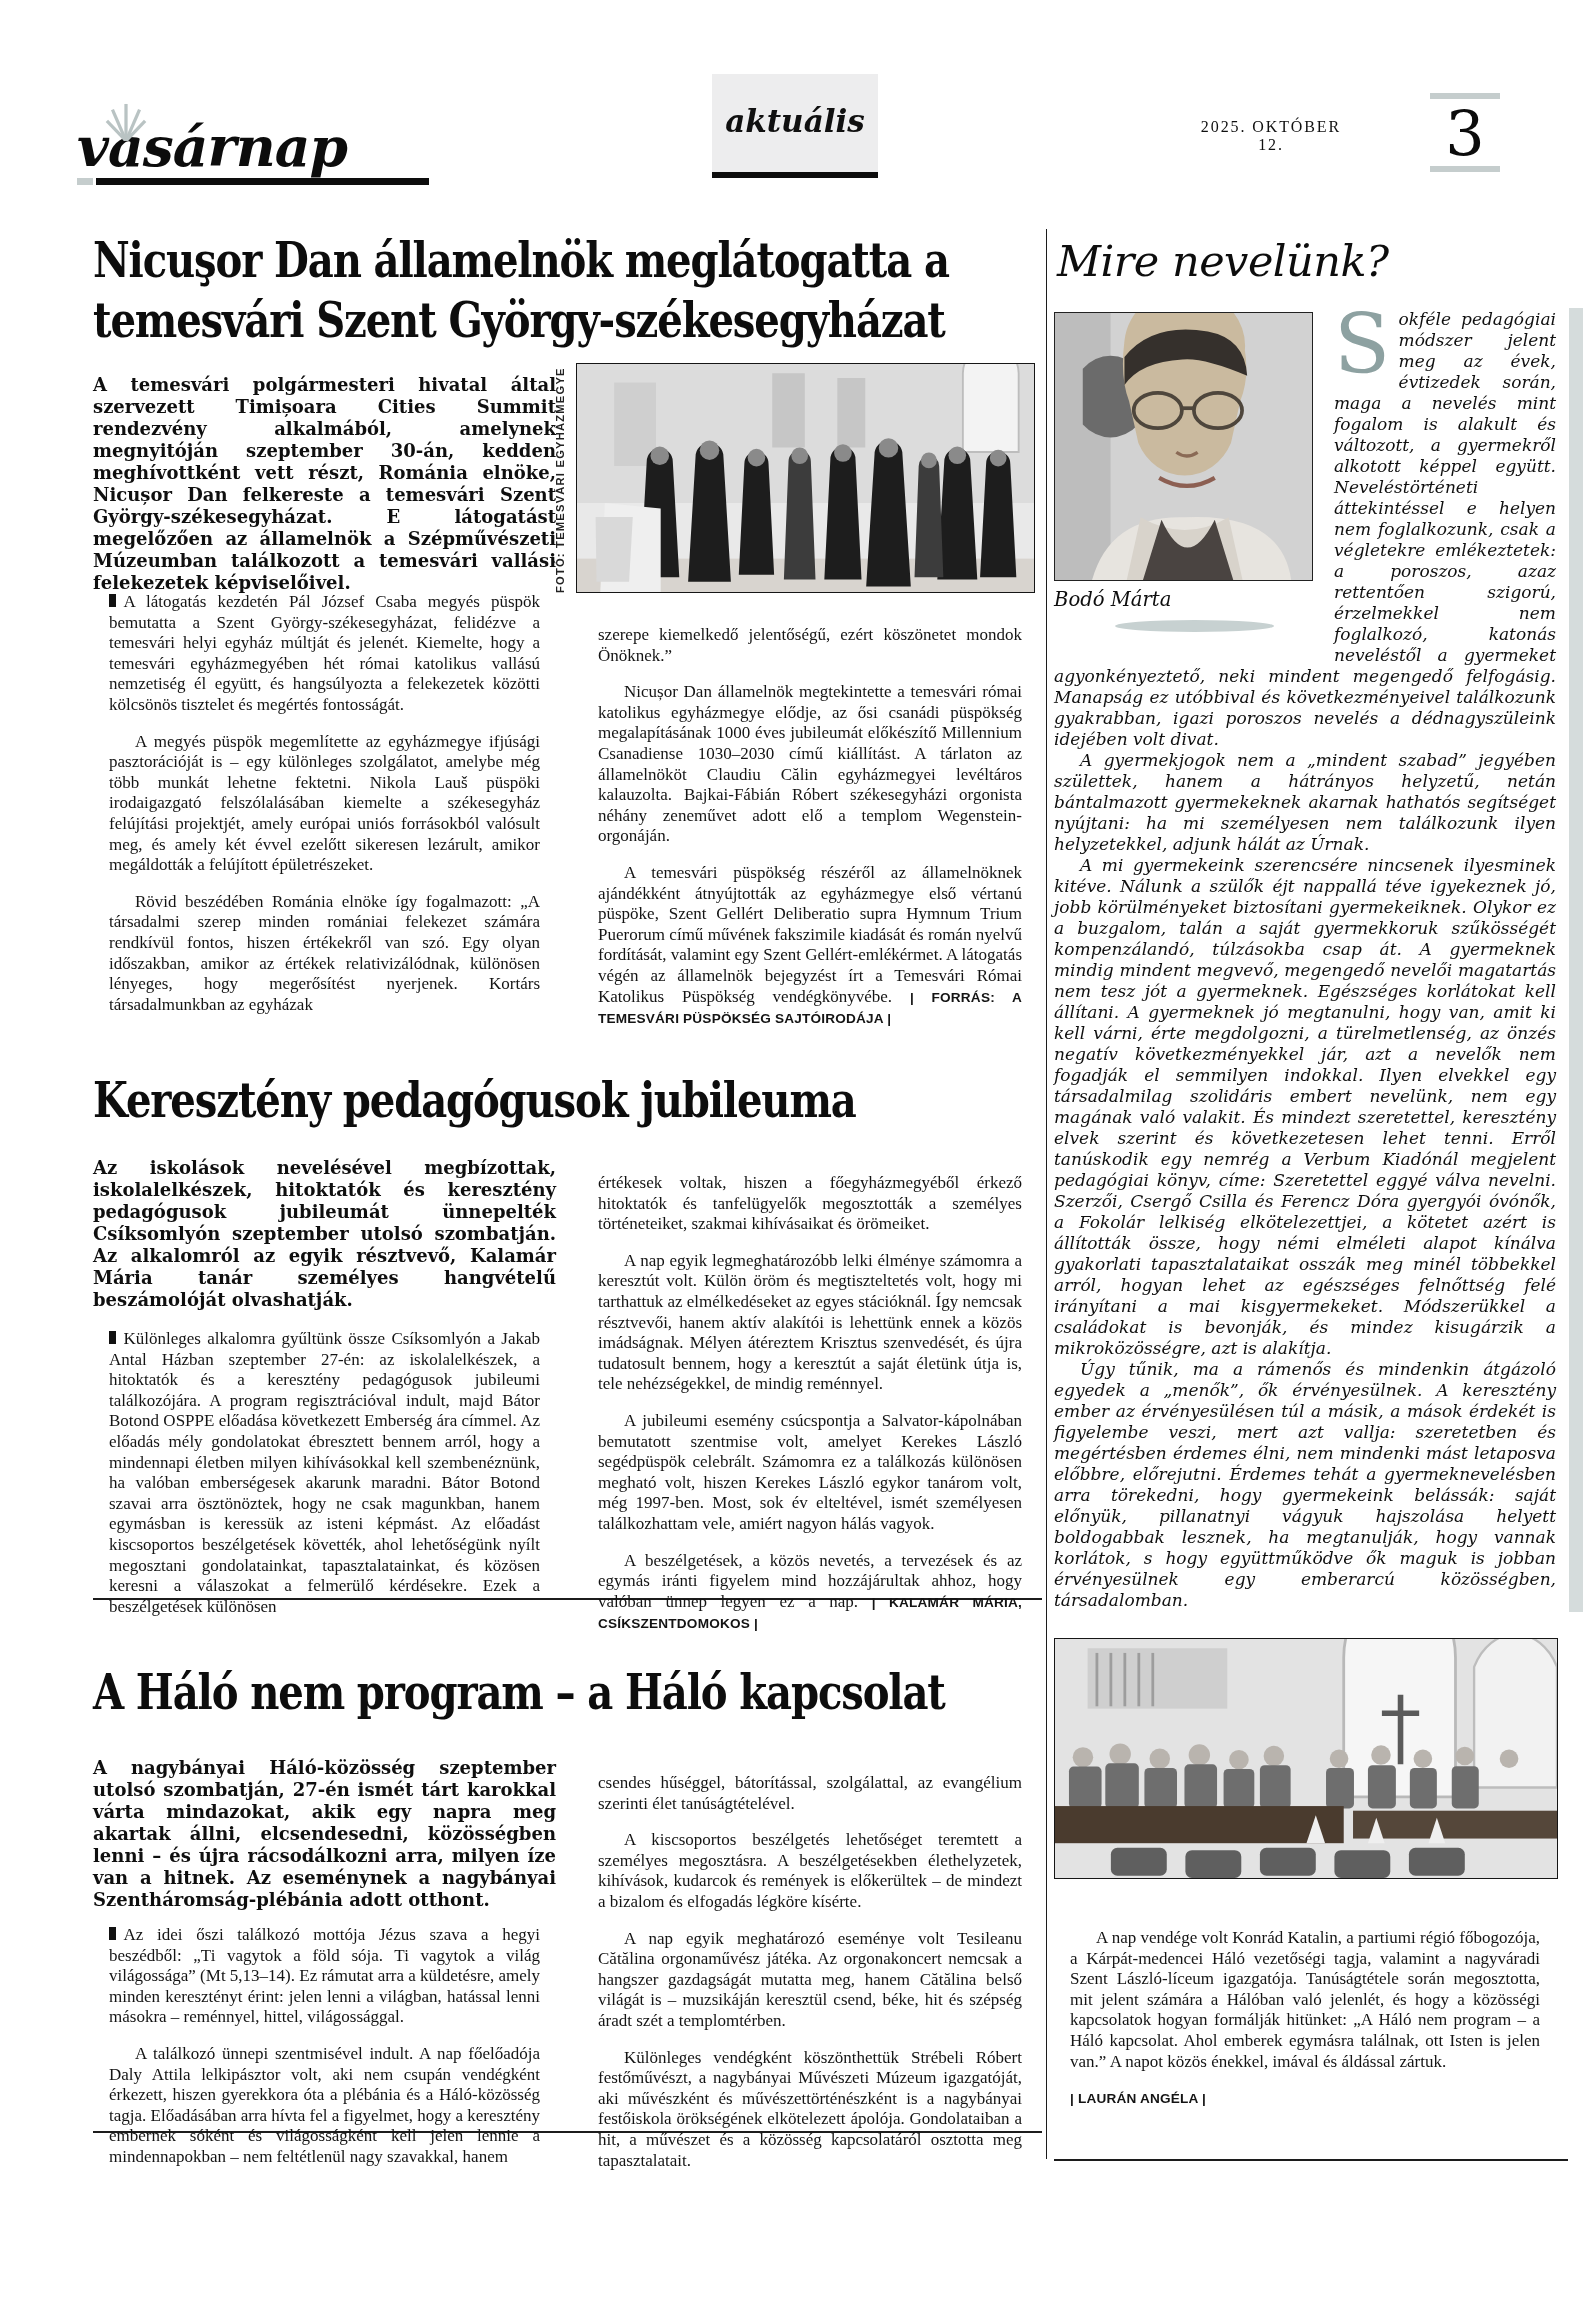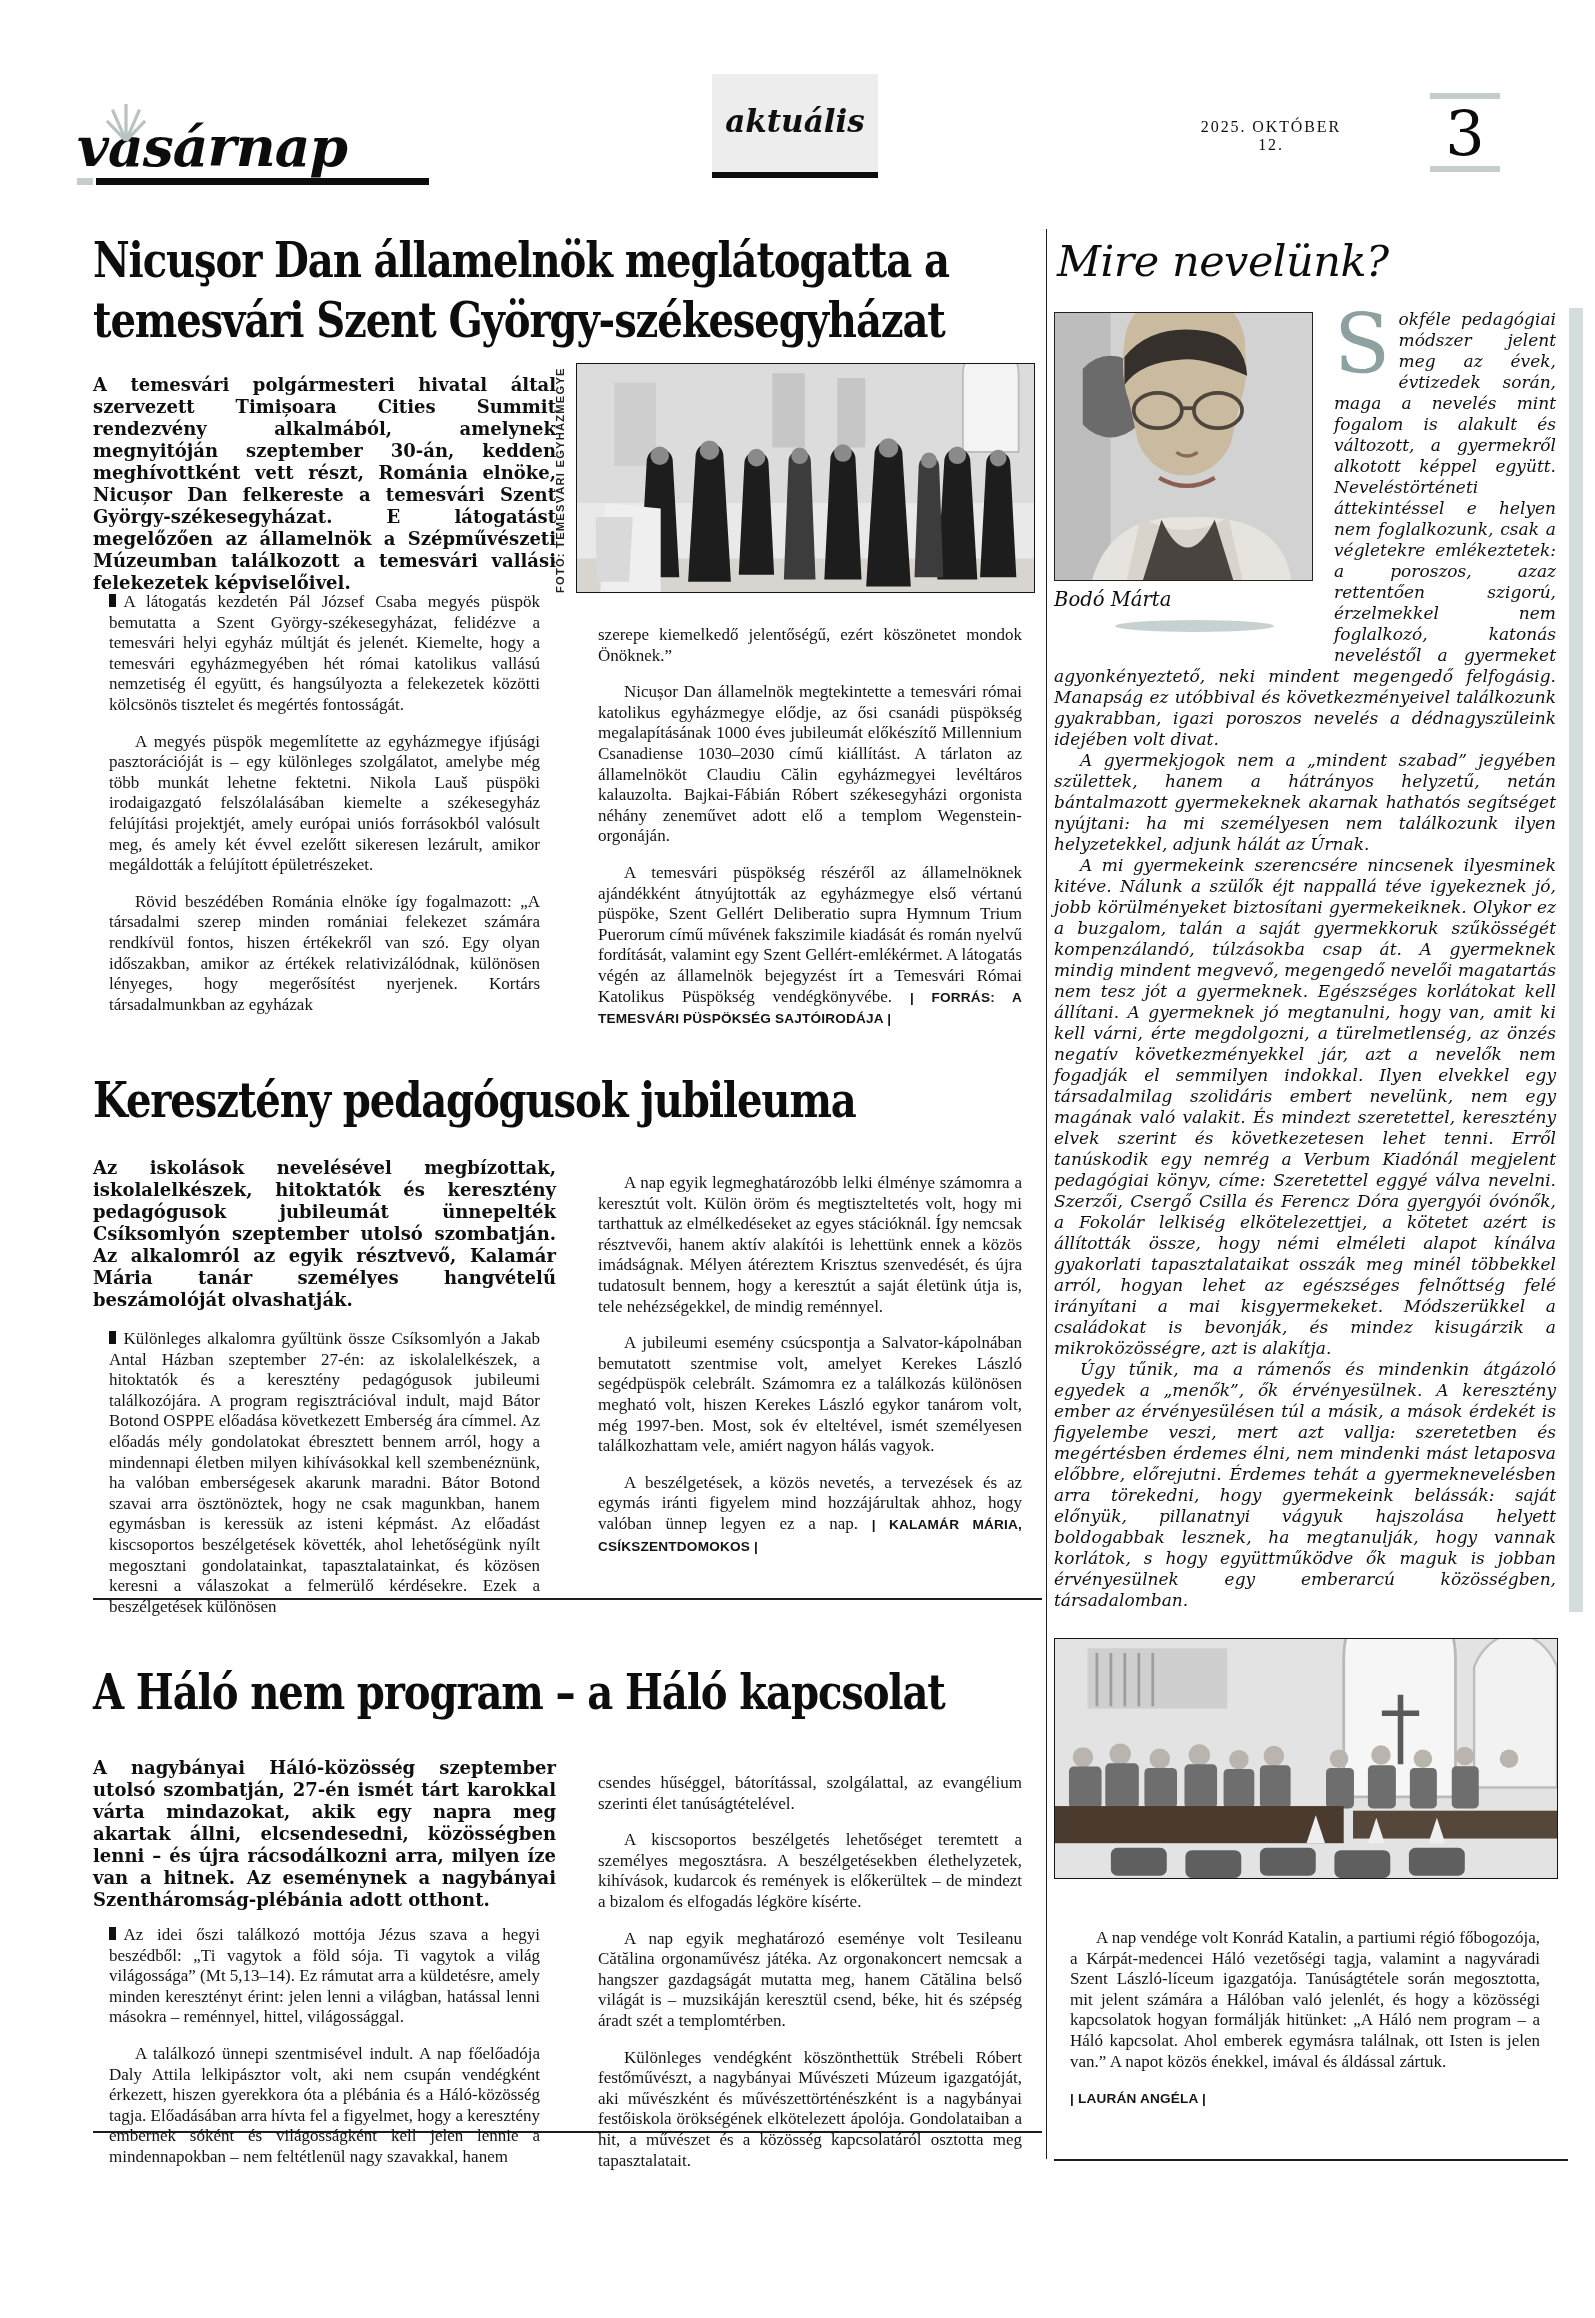--- a/index.html
+++ b/index.html
@@ -162,20 +162,21 @@
     <div class="headline">Keresztény pedagógusok jubileuma</div>
   </div>
 
   <div class="abs lead" style="left:93px;top:1157px;width:463px;">Az iskolások nevelésével megbízottak, iskolalelkészek, hitoktatók és keresztény pedagógusok jubileumát ünnepelték Csíksomlyón szeptember utolsó szombatján. Az alkalomról az egyik résztvevő, Kalamár Mária tanár személyes hangvételű beszámolóját olvashatják.</div>
 
   <div class="abs bodycol" style="left:93px;top:1313px;width:463px;">
     <p><span class="bsq"></span><span>Különleges alkalomra gyűltünk össze Csíksomlyón a Jakab Antal Házban szeptember 27-én: az iskolalelkészek, a hitoktatók és a keresztény pedagógusok jubileumi találkozójára. A program regisztrációval indult, majd Bátor Botond OSPPE előadása következett Emberség ára címmel. Az előadás mély gondolatokat ébresztett bennem arról, hogy a mindennapi életben milyen kihívásokkal kell szembenéznünk, ha valóban emberségesek akarunk maradni. Bátor Botond szavai arra ösztönöztek, hogy ne csak magunkban, hanem egymásban is keressük az isteni képmást. Az előadást kiscsoportos beszélgetések követték, ahol lehetőségünk nyílt megosztani gondolatainkat, tapasztalatainkat, és közösen keresni a válaszokat a felmerülő kérdésekre. Ezek a beszélgetések különösen</span></p>
   </div>
 
   <div class="abs bodycol" style="left:582px;top:1157px;width:456px;">
+    <p>értékesek voltak, hiszen a főegyházmegyéből érkező hitoktatók és tanfelügyelők megosztották a személyes történeteiket, szakmai kihívásaikat és örömeiket.</p>
     <p class="ind">A nap egyik legmeghatározóbb lelki élménye számomra a keresztút volt. Külön öröm és megtiszteltetés volt, hogy mi tarthattuk az elmélkedéseket az egyes stációknál. Így nemcsak résztvevői, hanem aktív alakítói is lehettünk ennek a közös imádságnak. Mélyen átéreztem Krisztus szenvedését, és újra tudatosult bennem, hogy a keresztút a saját életünk útja is, tele nehézségekkel, de mindig reménnyel.</p>
     <p class="ind">A jubileumi esemény csúcspontja a Salvator-kápolnában bemutatott szentmise volt, amelyet Kerekes László segédpüspök celebrált. Számomra ez a találkozás különösen megható volt, hiszen Kerekes László egykor tanárom volt, még 1997-ben. Most, sok év elteltével, ismét személyesen találkozhattam vele, amiért nagyon hálás vagyok.</p>
     <p class="ind"><span>A beszélgetések, a közös nevetés, a tervezések és az egymás iránti figyelem mind hozzájárultak ahhoz, hogy valóban ünnep legyen ez a nap.</span> <span class="byline">| KALAMÁR MÁRIA, CSÍKSZENTDOMOKOS |</span></p>
   </div>
 
   <div class="abs" style="left:93px;top:1662px;width:949px;">
     <div class="headline">A Háló nem program – a Háló kapcsolat</div>
   </div>
 
   <div class="abs lead" style="left:93px;top:1757px;width:463px;">A nagybányai Háló-közösség szeptember utolsó szombatján, 27-én ismét tárt karokkal várta mindazokat, akik egy napra meg akartak állni, elcsendesedni, közösségben lenni – és újra rácsodálkozni arra, milyen íze van a hitnek. Az eseménynek a nagybányai Szentháromság-plébánia adott otthont.</div>

